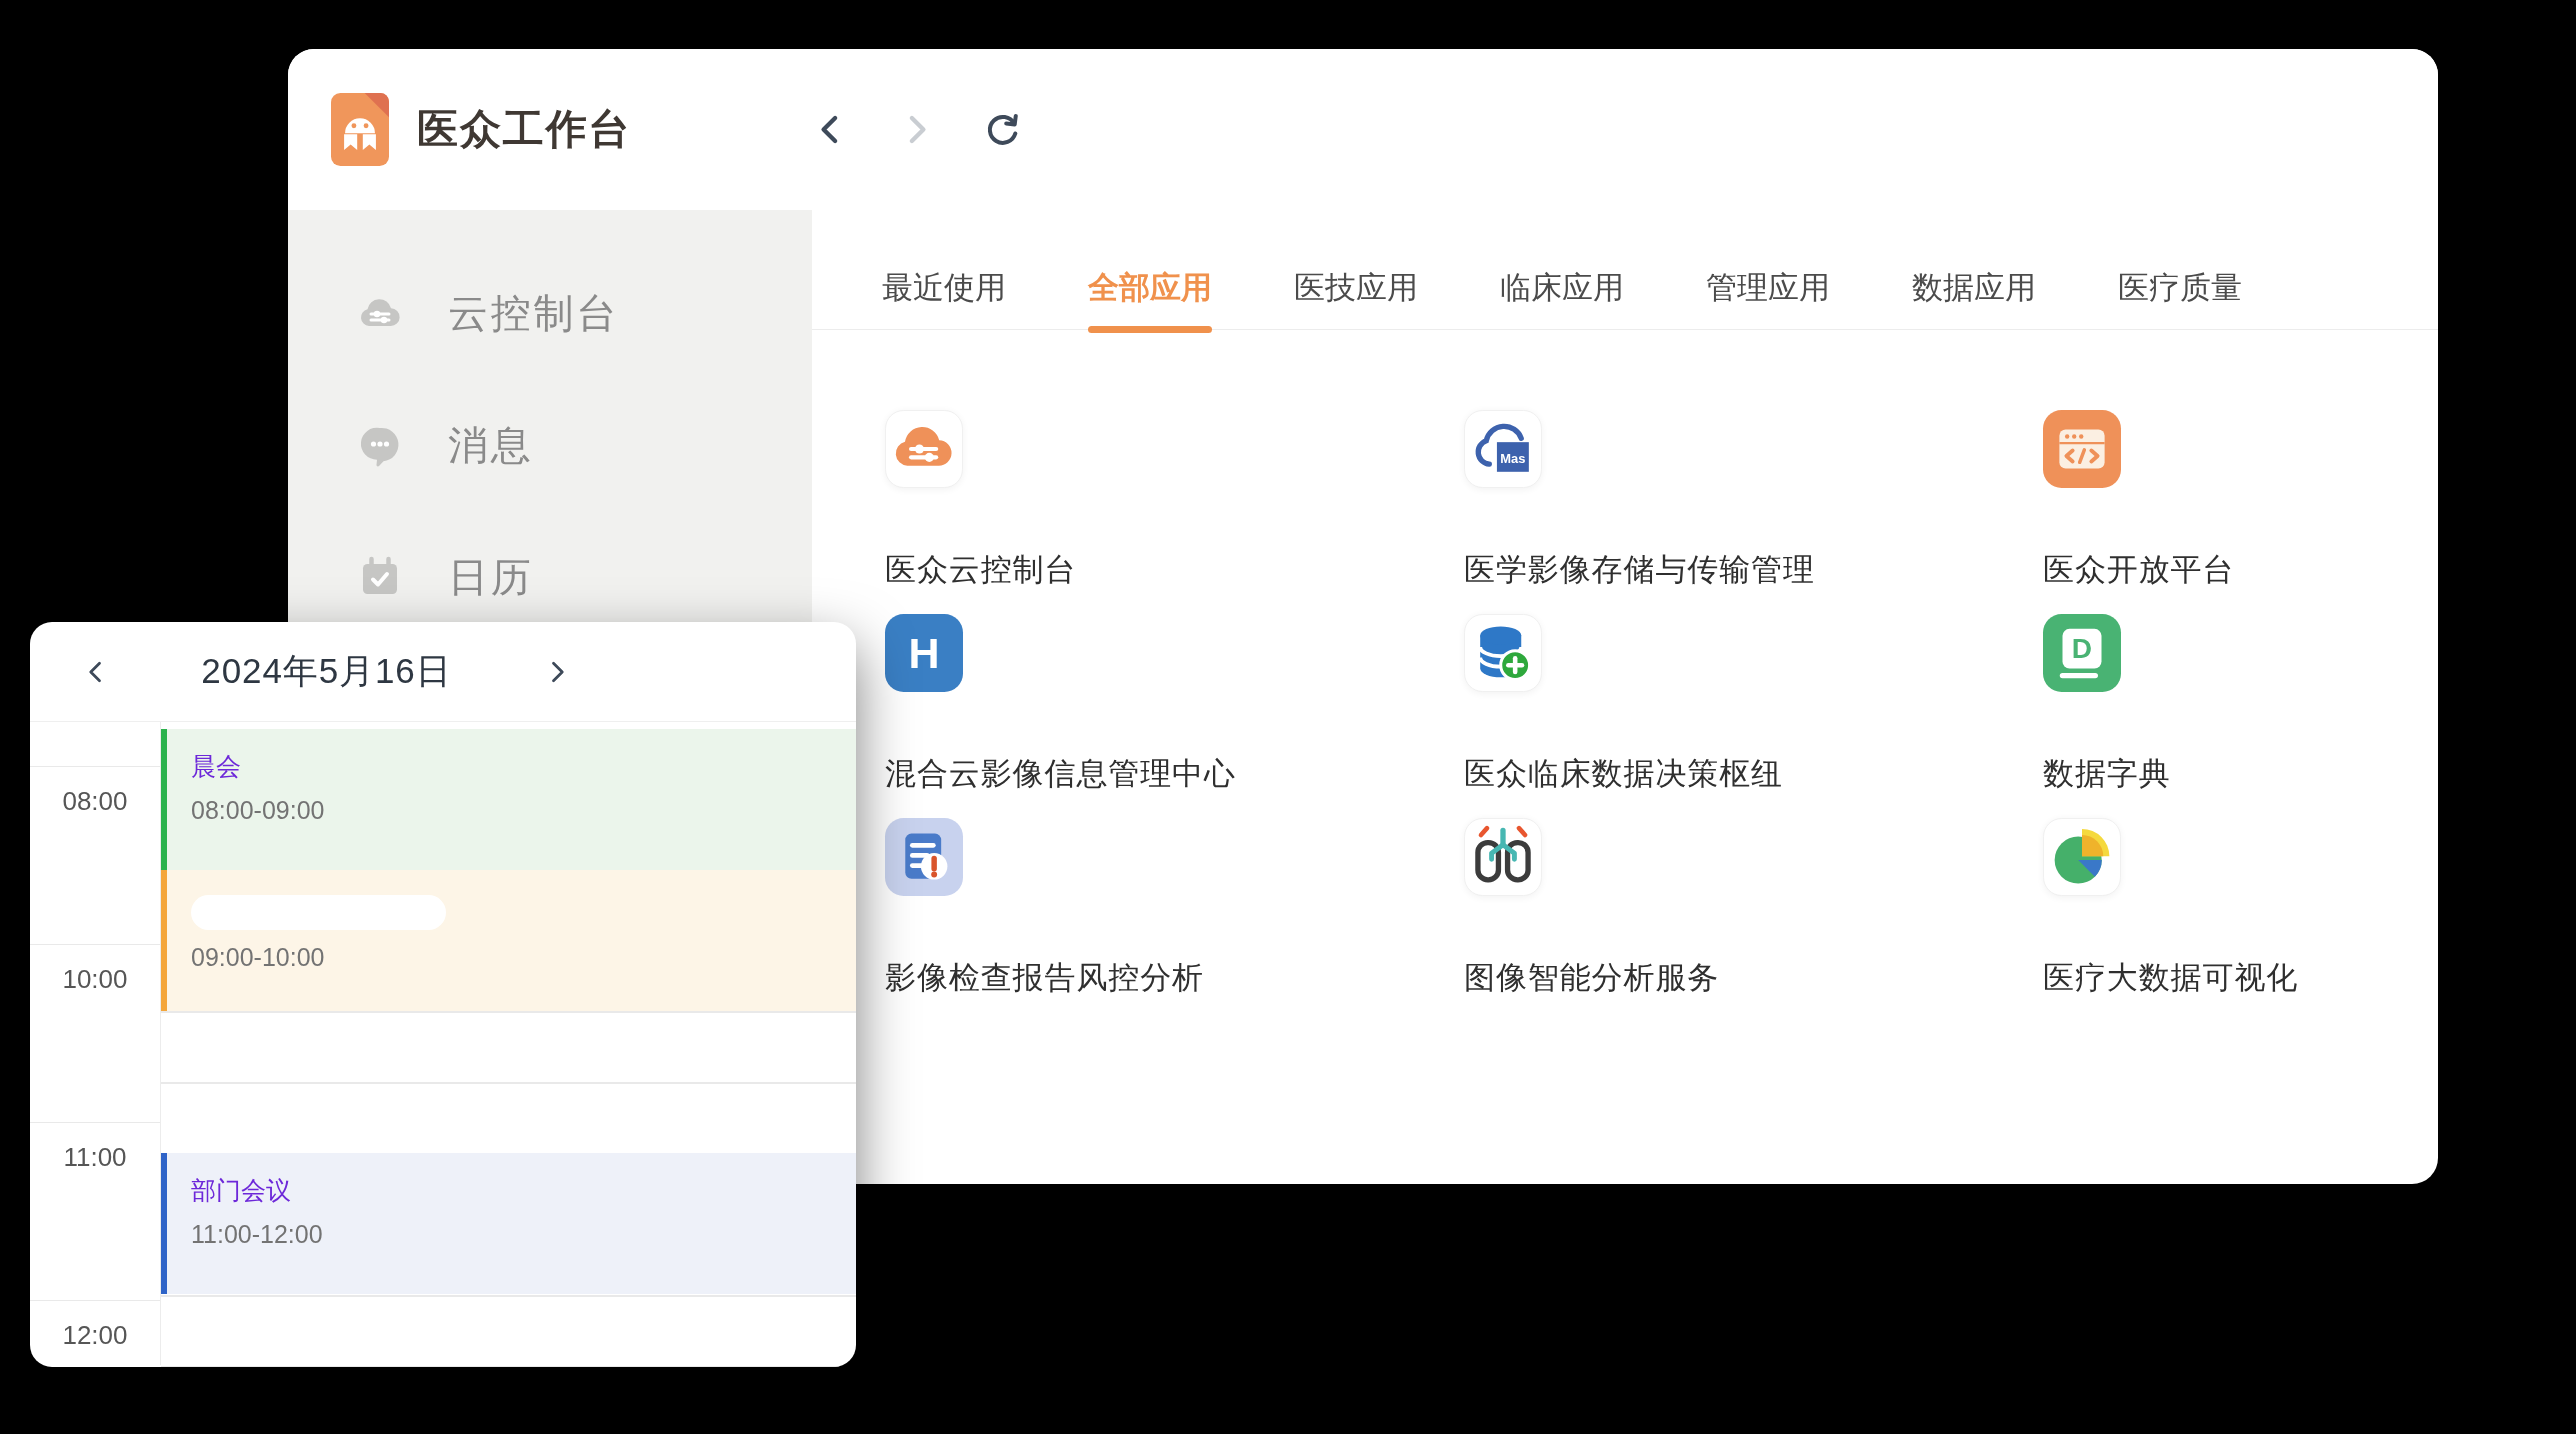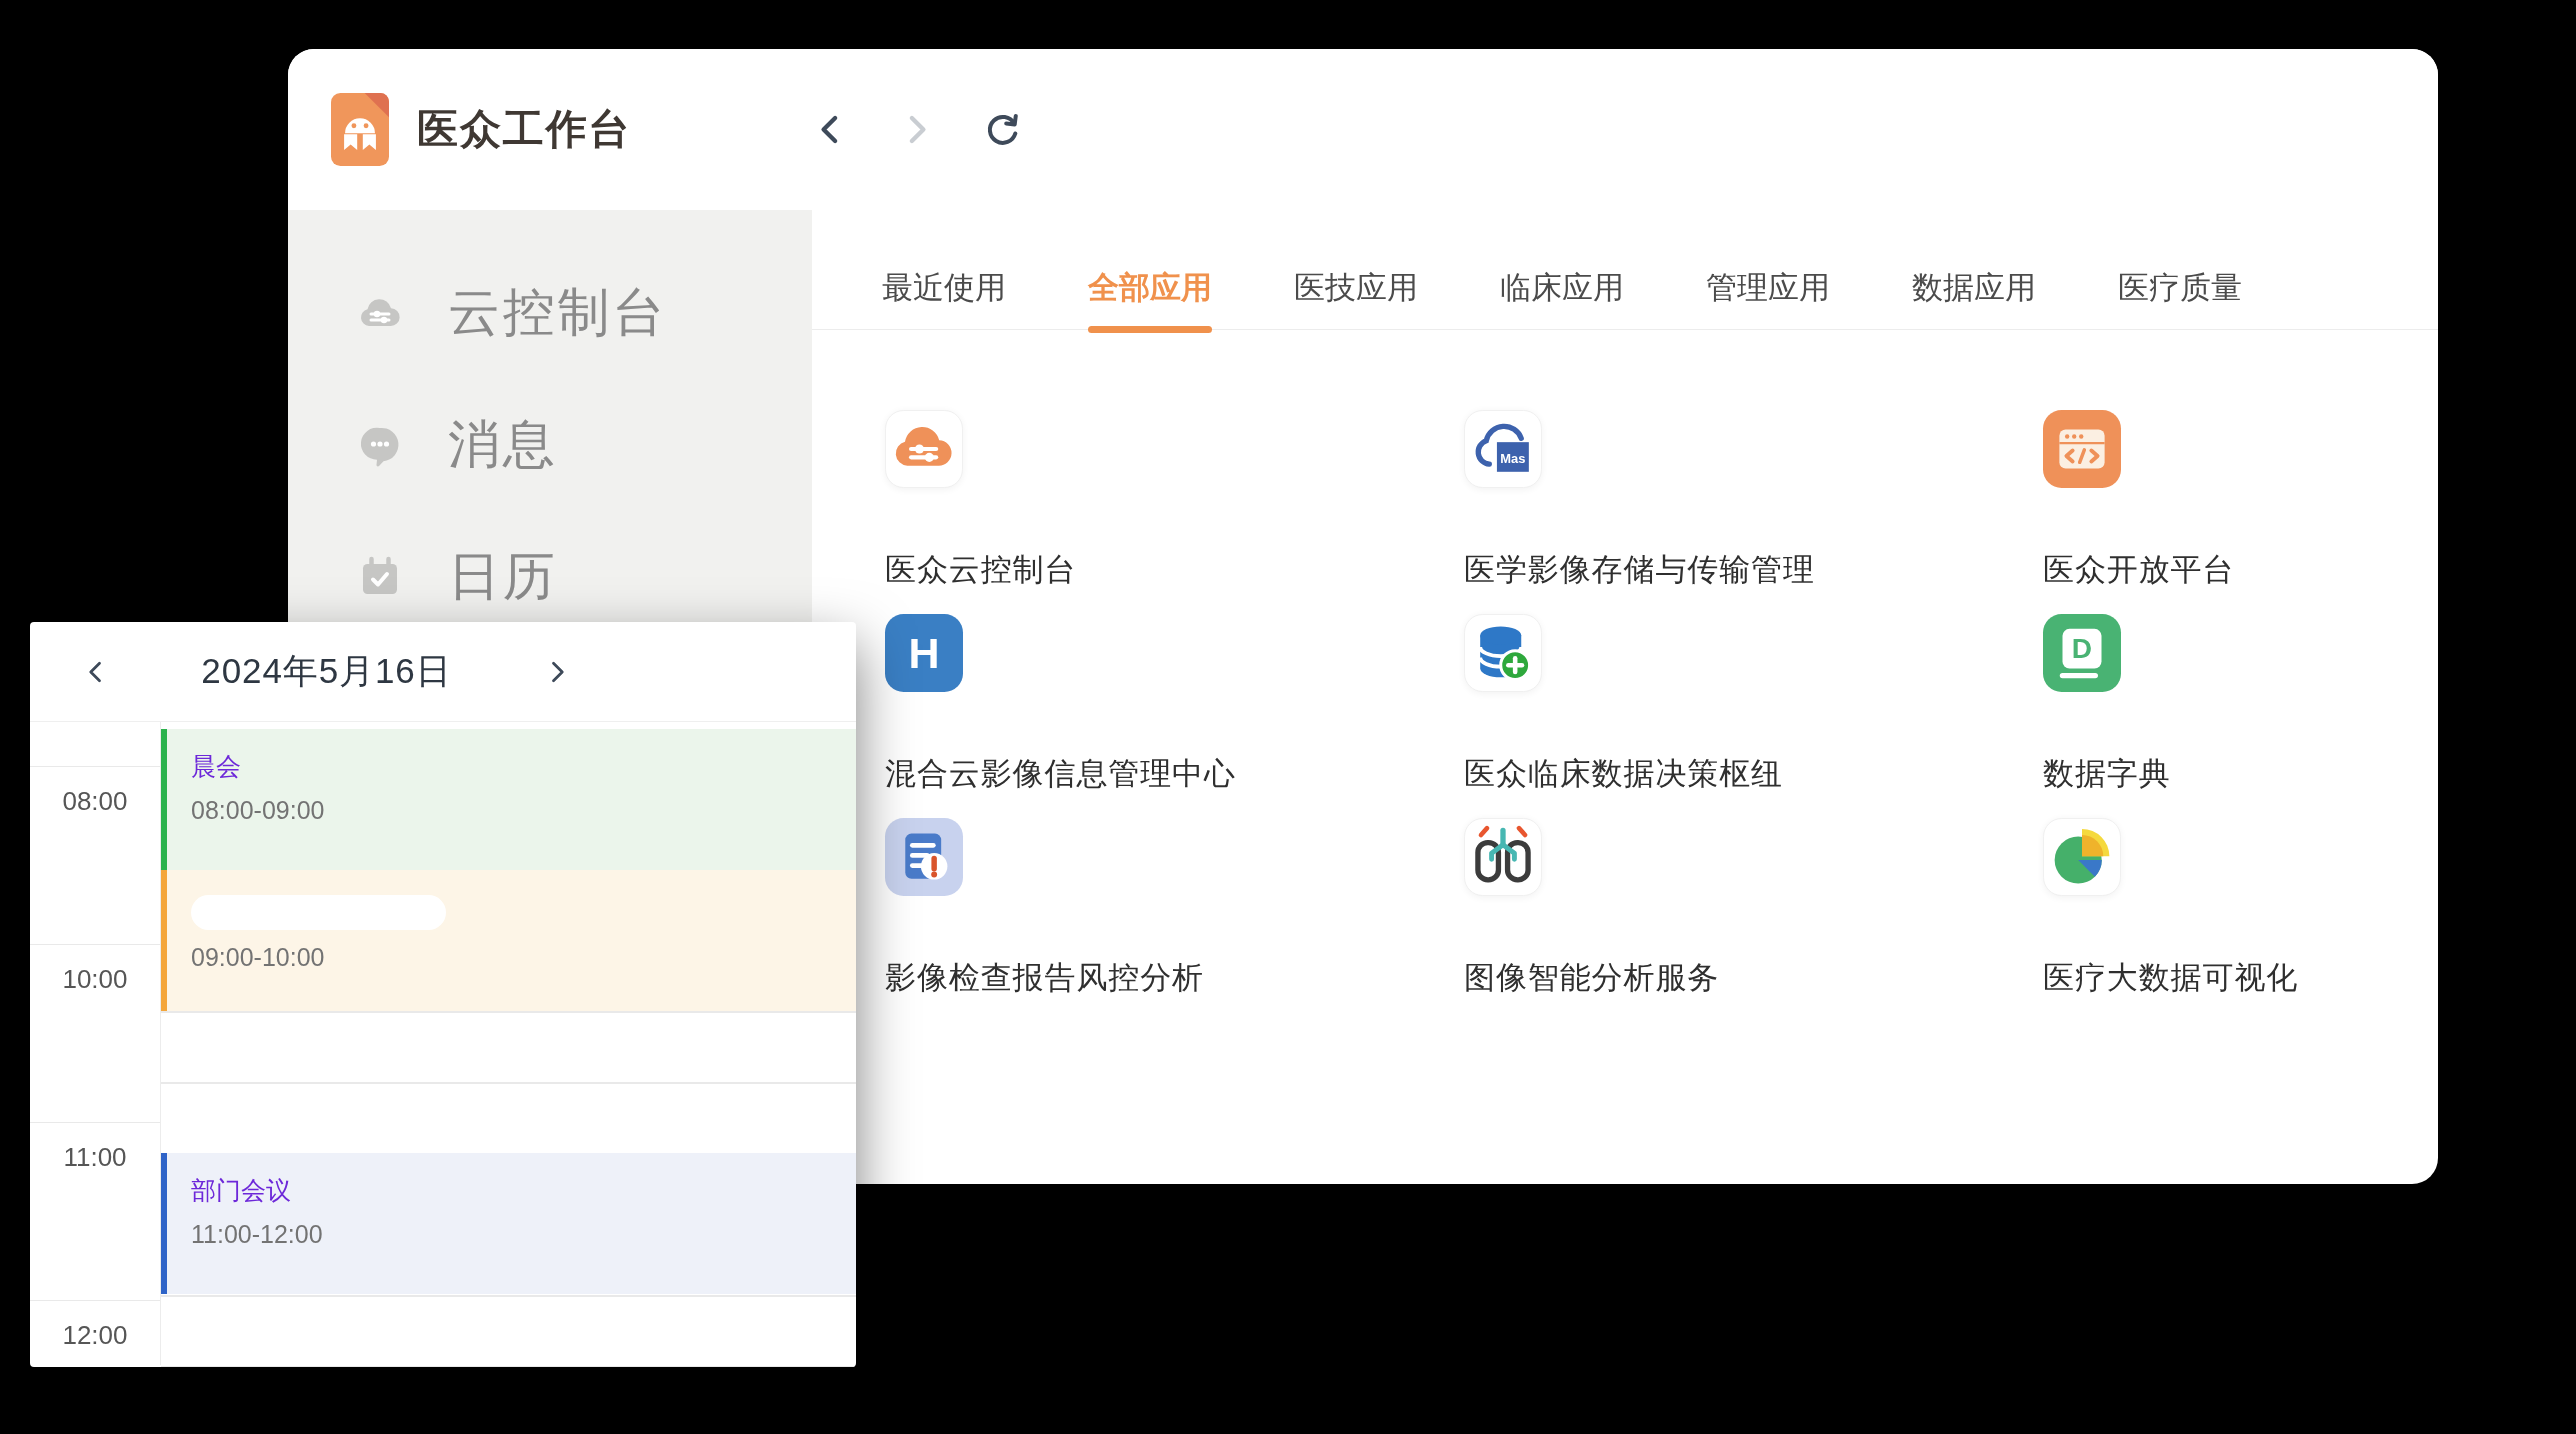--- a/index.html
+++ b/index.html
@@ -17,21 +17,21 @@
   .nav-btn{width:43px;height:43px;display:flex;align-items:center;justify-content:center;cursor:pointer;}
   .nav-btn svg{width:37px;height:37px;}
   .c-dark{color:#3E4A5A;} .c-disabled{color:#C9CDD2;}
 
   .win-body{display:flex;height:812px;}
 
   
   .sidebar{width:524px;background:#F1F1EF;padding-top:37px;flex:0 0 auto;}
   .side-item{height:132px;display:flex;align-items:center;padding-left:67px;gap:43px;cursor:pointer;}
   .side-item svg{width:50px;height:50px;color:#C6C6C4;flex:0 0 auto;}
-  .side-label{font-size:52px;color:#8A8A8A;letter-spacing:2.8px;}
+  .side-label{font-size:40px;color:#8A8A8A;letter-spacing:2.8px;}
 
   
   .content{flex:1;background:#fff;display:flex;flex-direction:column;}
   .tab-bar{height:122px;display:flex;align-items:flex-end;padding-left:70px;gap:82px;
            border-bottom:1.9px solid #ECECEC;}
   .tab{position:relative;padding-bottom:20.5px;font-size:31px;color:#4B4B4B;cursor:pointer;white-space:nowrap;}
   .tab.active{color:#F0914C;font-weight:700;}
   .tab.active::after{content:"";position:absolute;left:0;right:0;bottom:-3.7px;height:6.5px;
                      border-radius:3.7px;background:#F0914C;}
 
@@ -44,21 +44,21 @@
   .icon-white{background:#fff;border:1.9px solid #F0F0F0;box-shadow:0 1.9px 7.4px rgba(0,0,0,.05);}
   .icon-orange{background:#EF9159;}
   .icon-blue{background:#3A7FC4;}
   .icon-green{background:#49B373;}
   .icon-periwinkle{background:#C8D2EE;}
   .app-label{font-size:31px;color:#2F2F2F;font-weight:500;margin-top:22.3px;letter-spacing:0.9px;}
   .h-letter{font-size:43px;font-weight:700;color:#fff;line-height:78px;}
 
   
   .cal{position:absolute;left:30px;top:622px;width:826px;height:745px;background:#fff;
-       border-radius:4px;overflow:hidden;z-index:2;box-shadow:0 22.3px 56px rgba(0,0,0,.5);}
+       border-radius:22px;overflow:hidden;z-index:2;box-shadow:0 22.3px 56px rgba(0,0,0,.5);}
   .cal-header{height:100px;display:flex;align-items:center;border-bottom:1.9px solid #EFEFEF;
               padding:0 0 0 45px;}
   .cal-header-inner{width:503px;display:flex;align-items:center;justify-content:space-between;}
   .cal-nav-btn{width:41px;height:41px;display:flex;align-items:center;justify-content:center;cursor:pointer;color:#3E4A5A;}
   .cal-nav-btn svg{width:28px;height:28px;}
   .cal-date{font-size:35px;color:#2E3742;font-weight:500;letter-spacing:0.9px;}
 
   .cal-body{display:flex;height:643px;position:relative;}
   .cal-gutter{width:130px;padding-top:7.4px;flex:0 0 auto;}
   .cal-hour{height:141px;border-top:1.9px solid #E9E9E9;margin-top:37px;}

